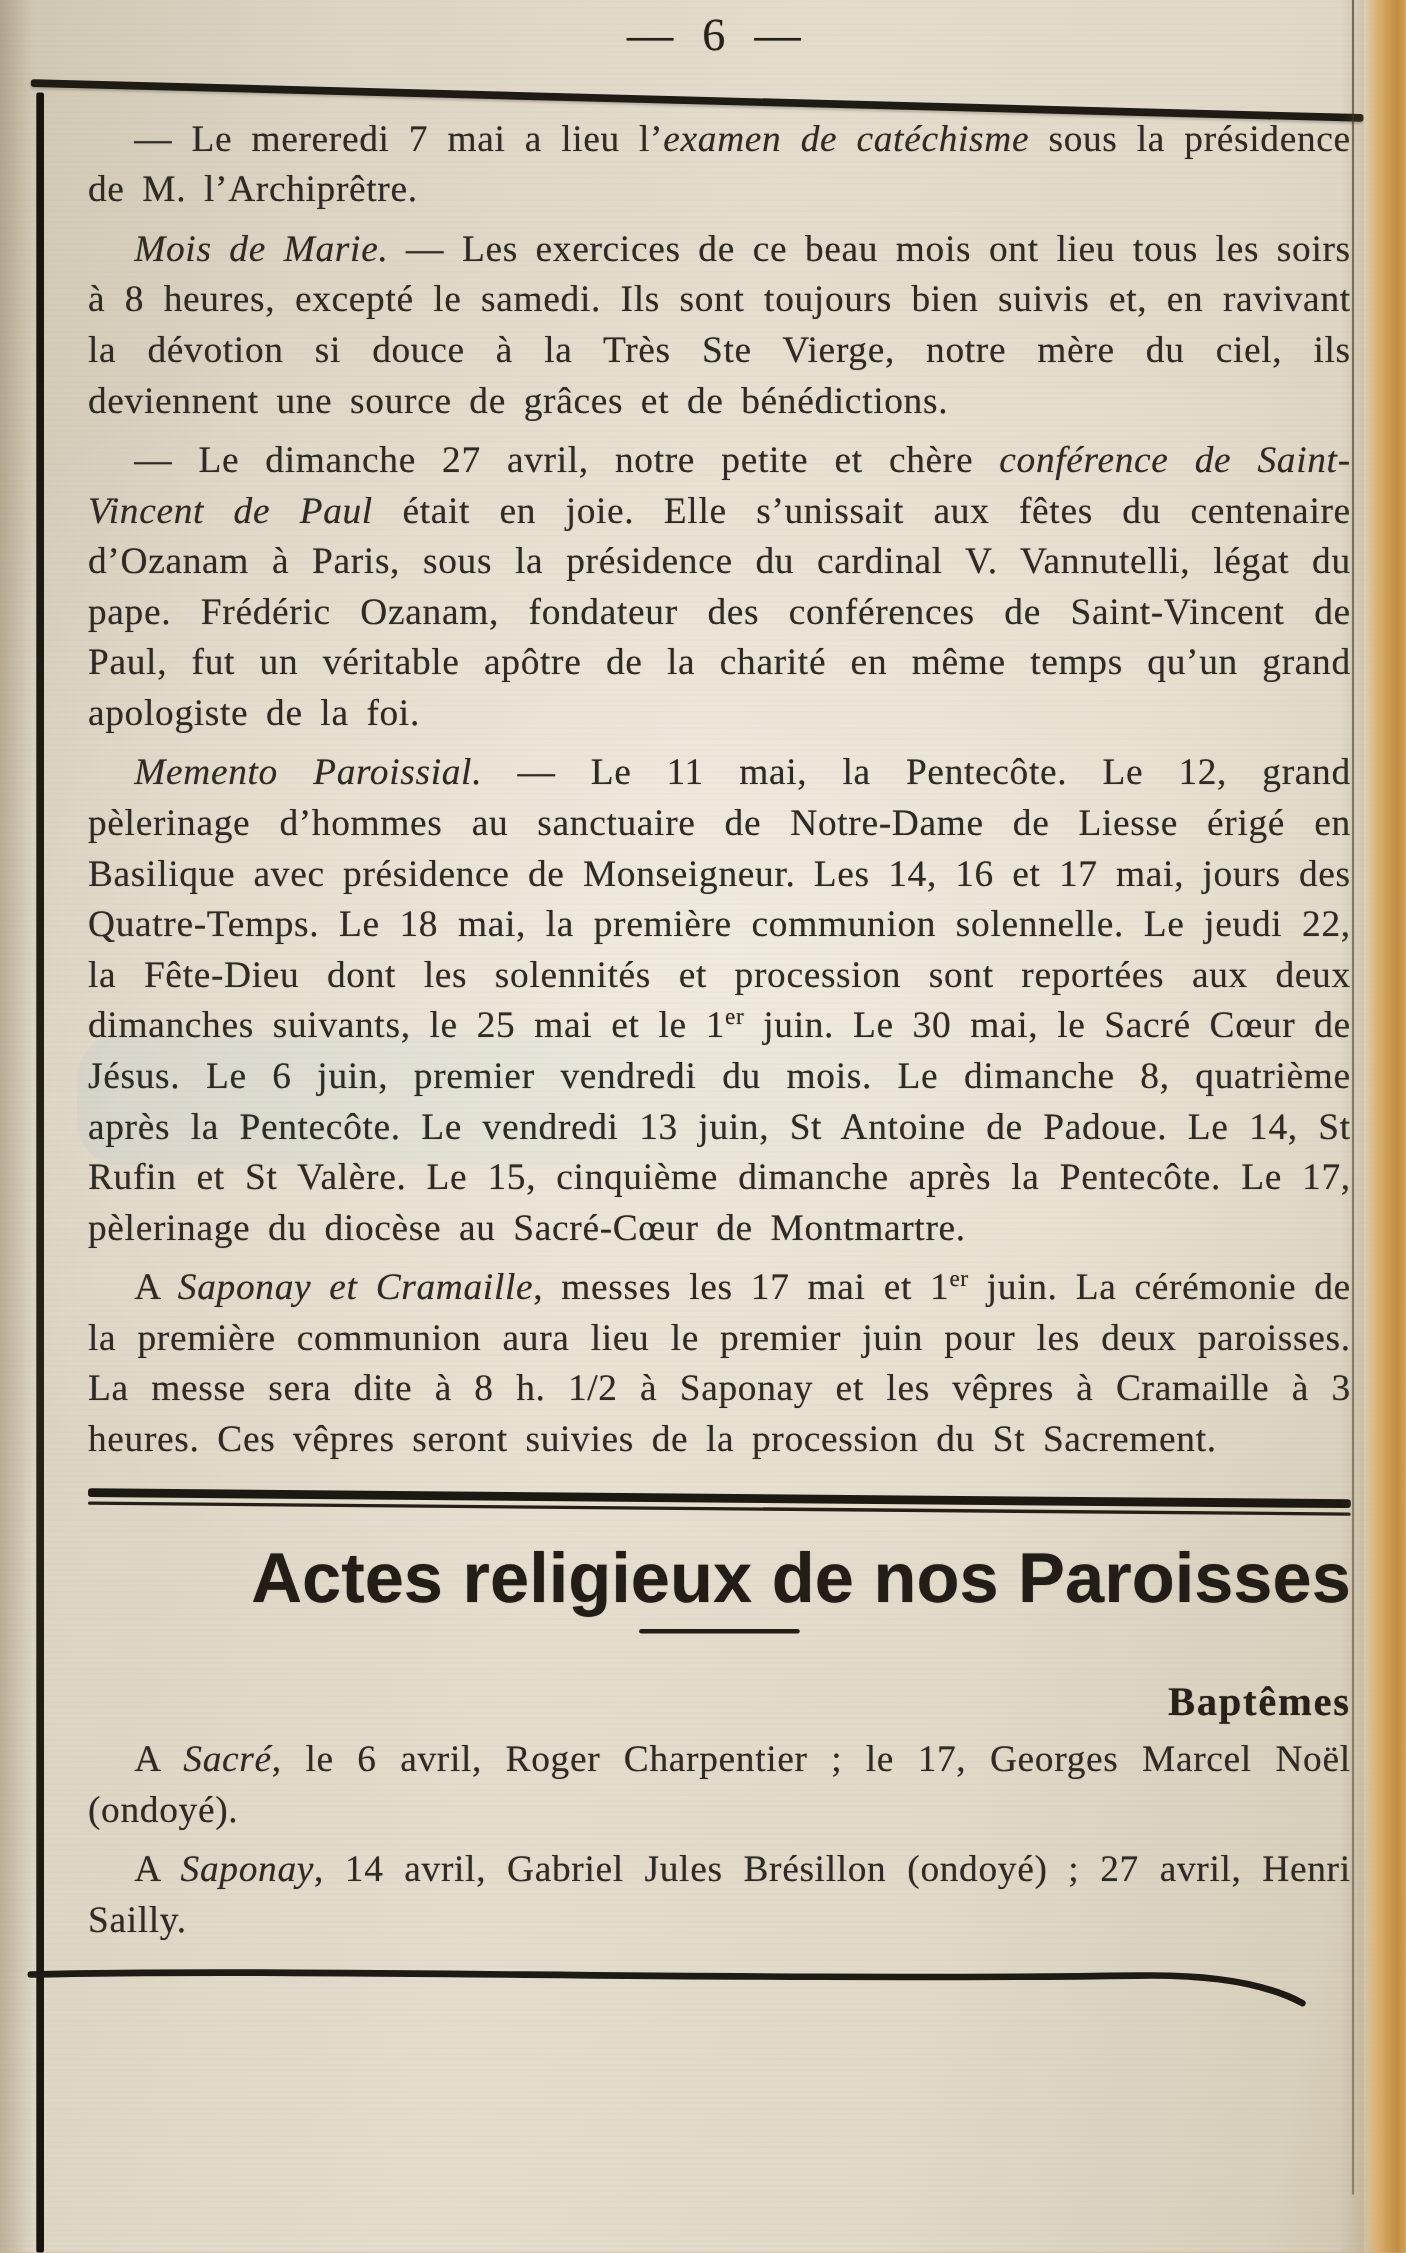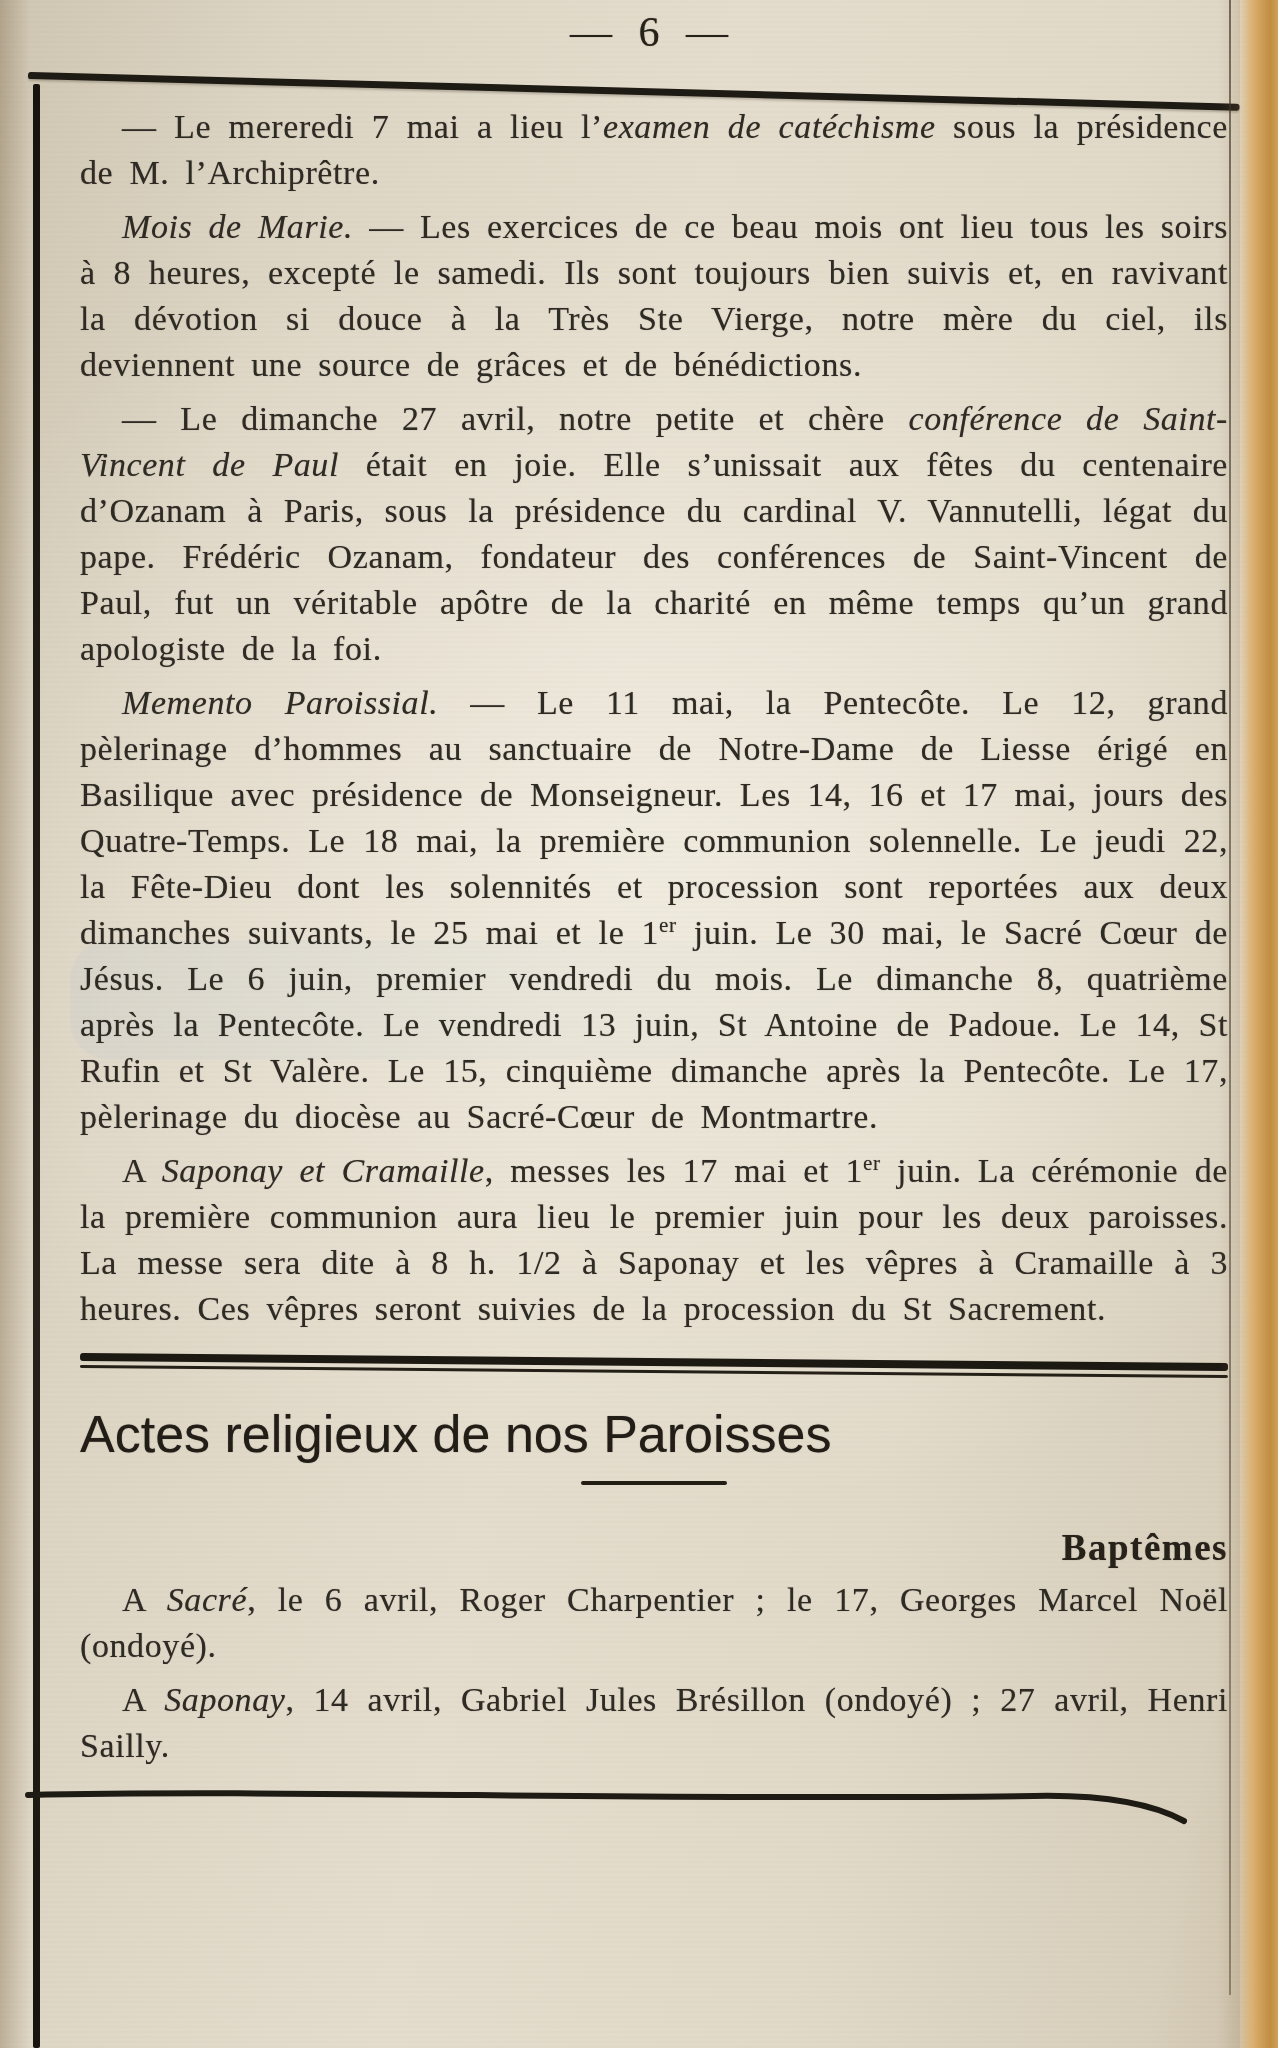--- a/index.html
+++ b/index.html
@@ -44,23 +44,23 @@
     color:#2e2a24;text-shadow:0 0 1px rgba(45,38,30,0.45);
   }
   .body-p em{}
   .body-p sup{font-size:0.62em;vertical-align:super;line-height:0;}
 
   .mid-rule{margin:26px 0 0 0;transform:rotate(0.5deg);}
   .mid-rule .thick{height:8px;background:#1c1812;border-radius:3px;}
   .mid-rule .thin{height:3px;background:#241f17;margin-top:4px;border-radius:2px;}
 
   .section-title{
-    margin:30px 0 0 0;text-align:left;
+    margin:30px 0 0 0;text-align:right;
     font-family:"Liberation Sans","DejaVu Sans",sans-serif;
-    font-weight:400;font-size:52px;line-height:62px;letter-spacing:0px;
+    font-weight:700;font-size:64px;line-height:62px;letter-spacing:0px;
     color:#221e17;text-shadow:0 0 1px rgba(35,30,22,0.5);
   }
   .title-underline{width:146px;height:4px;background:#221d15;margin:16px auto 0 auto;border-radius:2px;}
 
   .subsection-title{
     margin:42px 0 0 0;text-align:right;font-weight:700;font-size:37px;line-height:42px;
     letter-spacing:1.5px;color:#262119;text-shadow:0 0 1px rgba(40,34,26,0.5);
   }
 
   .bottom-rule{display:block;margin:14px 0 0 -56px;}

